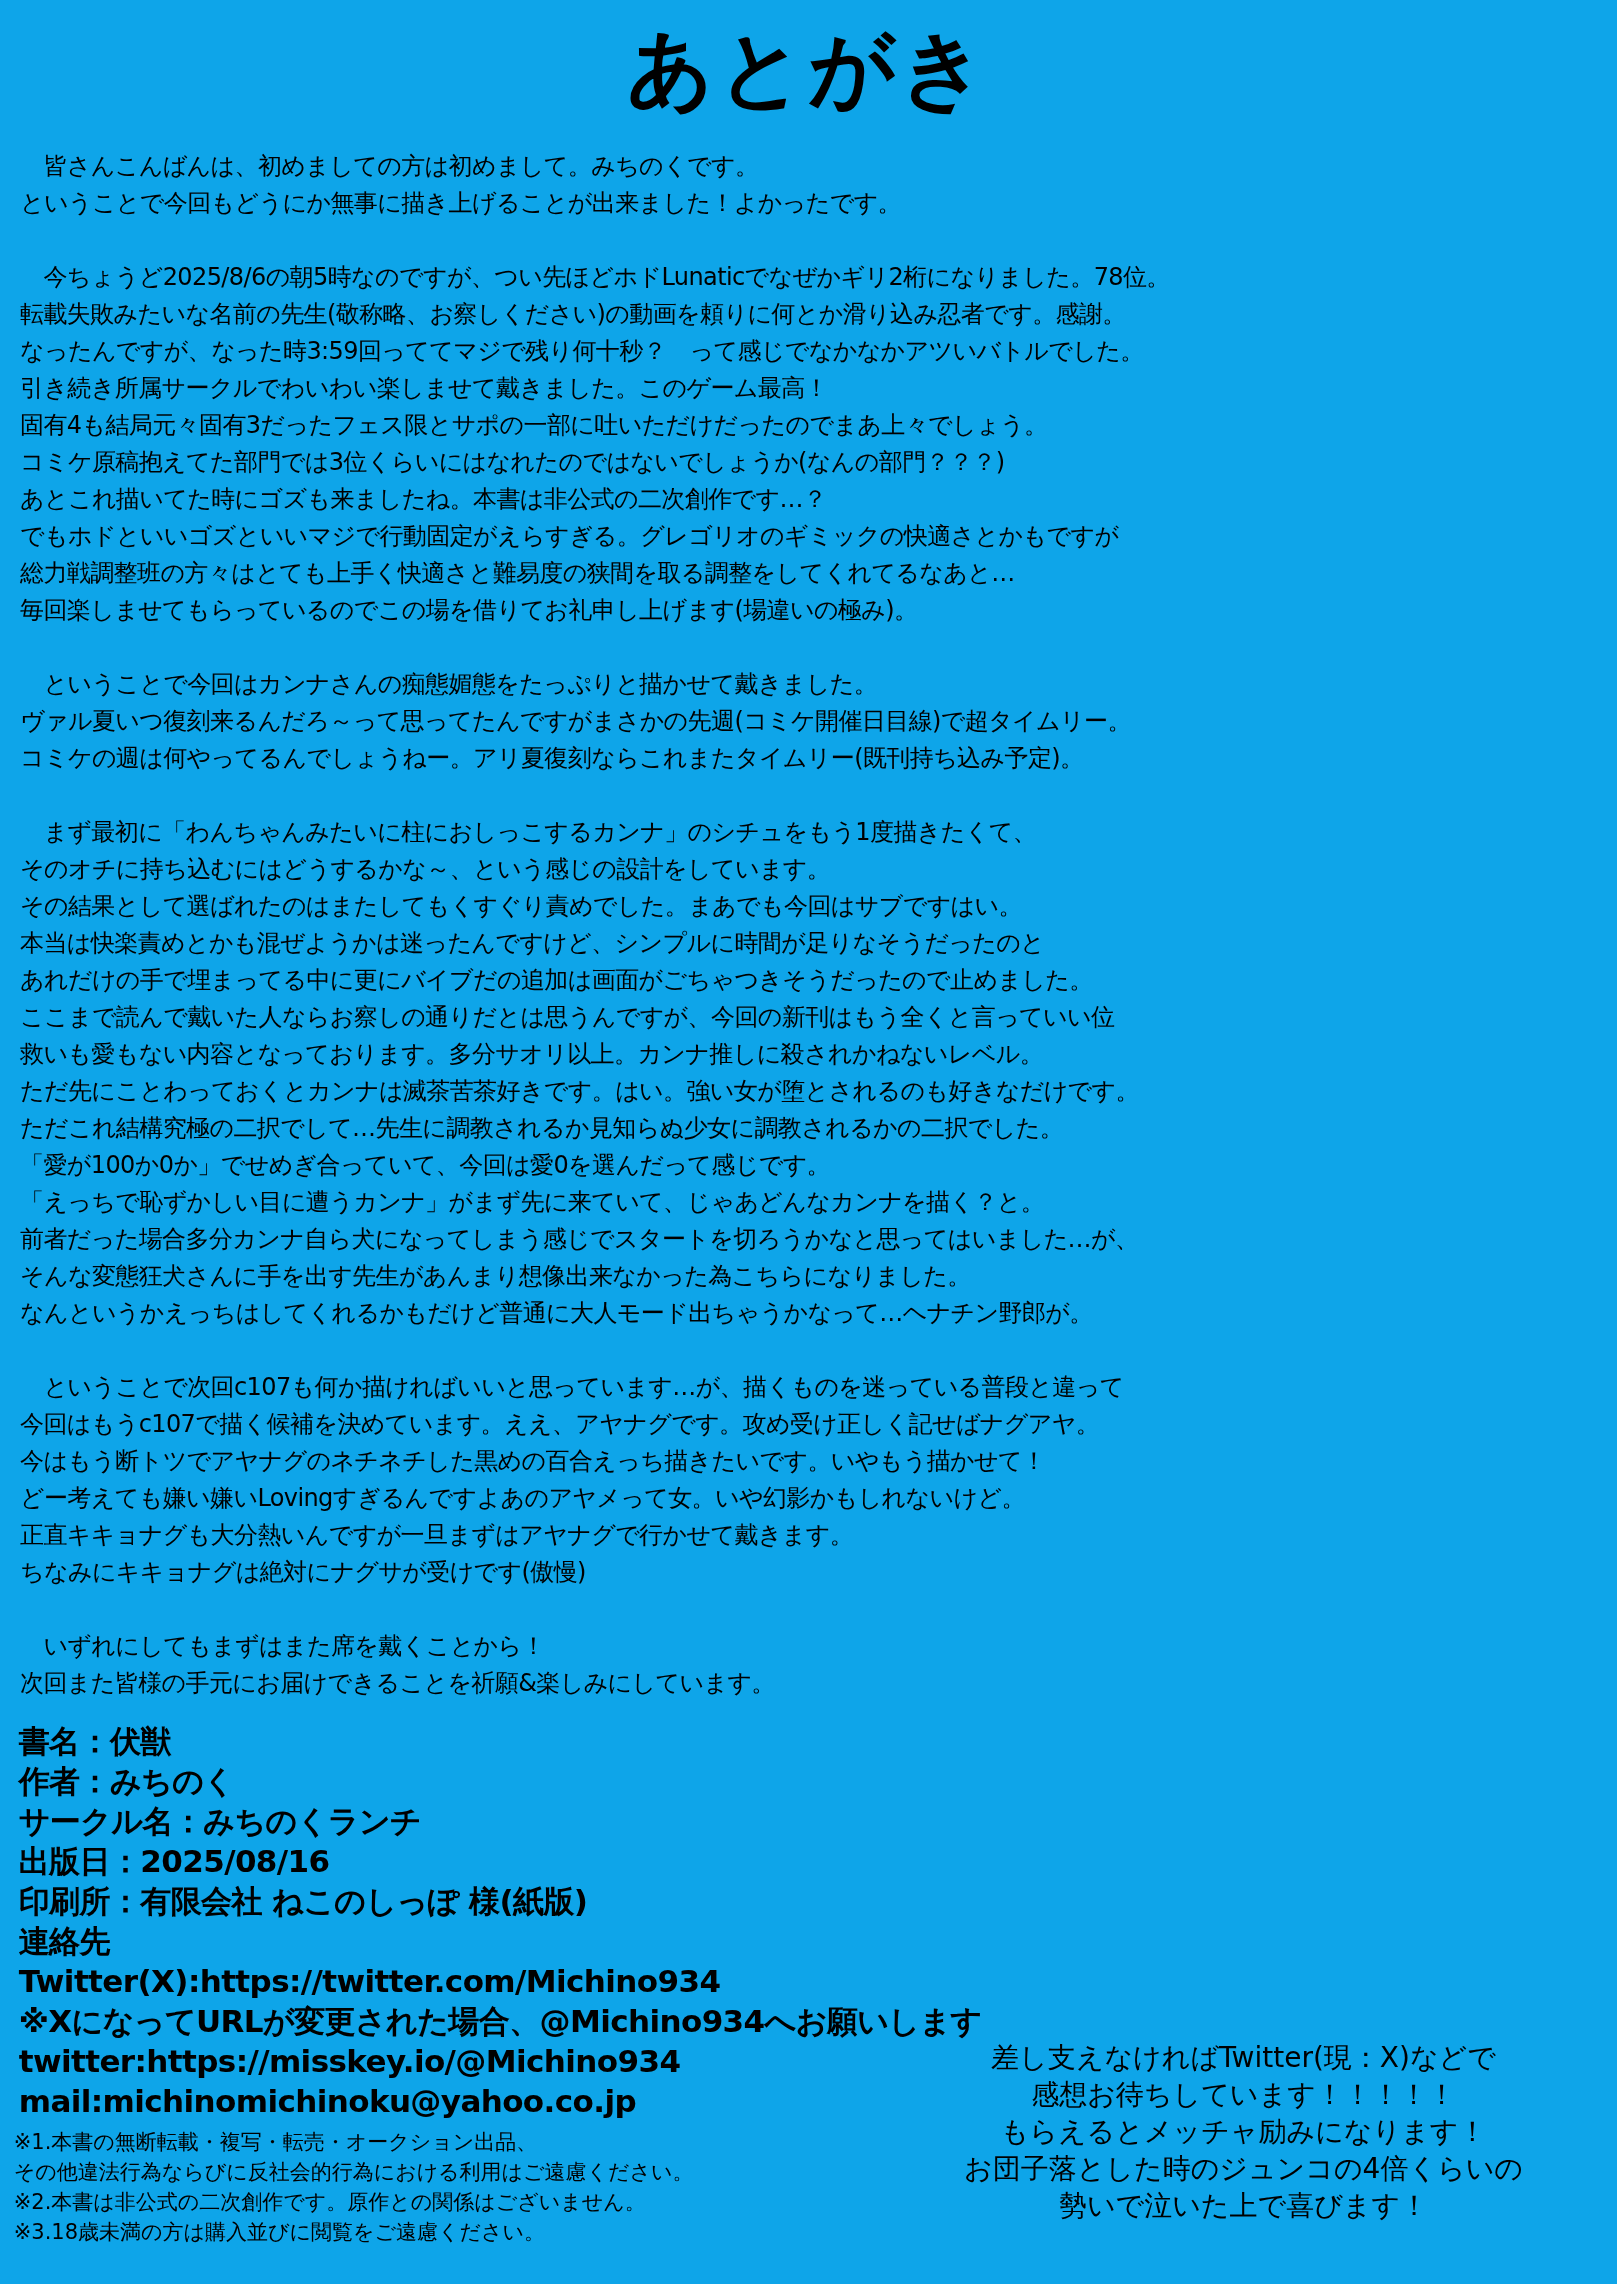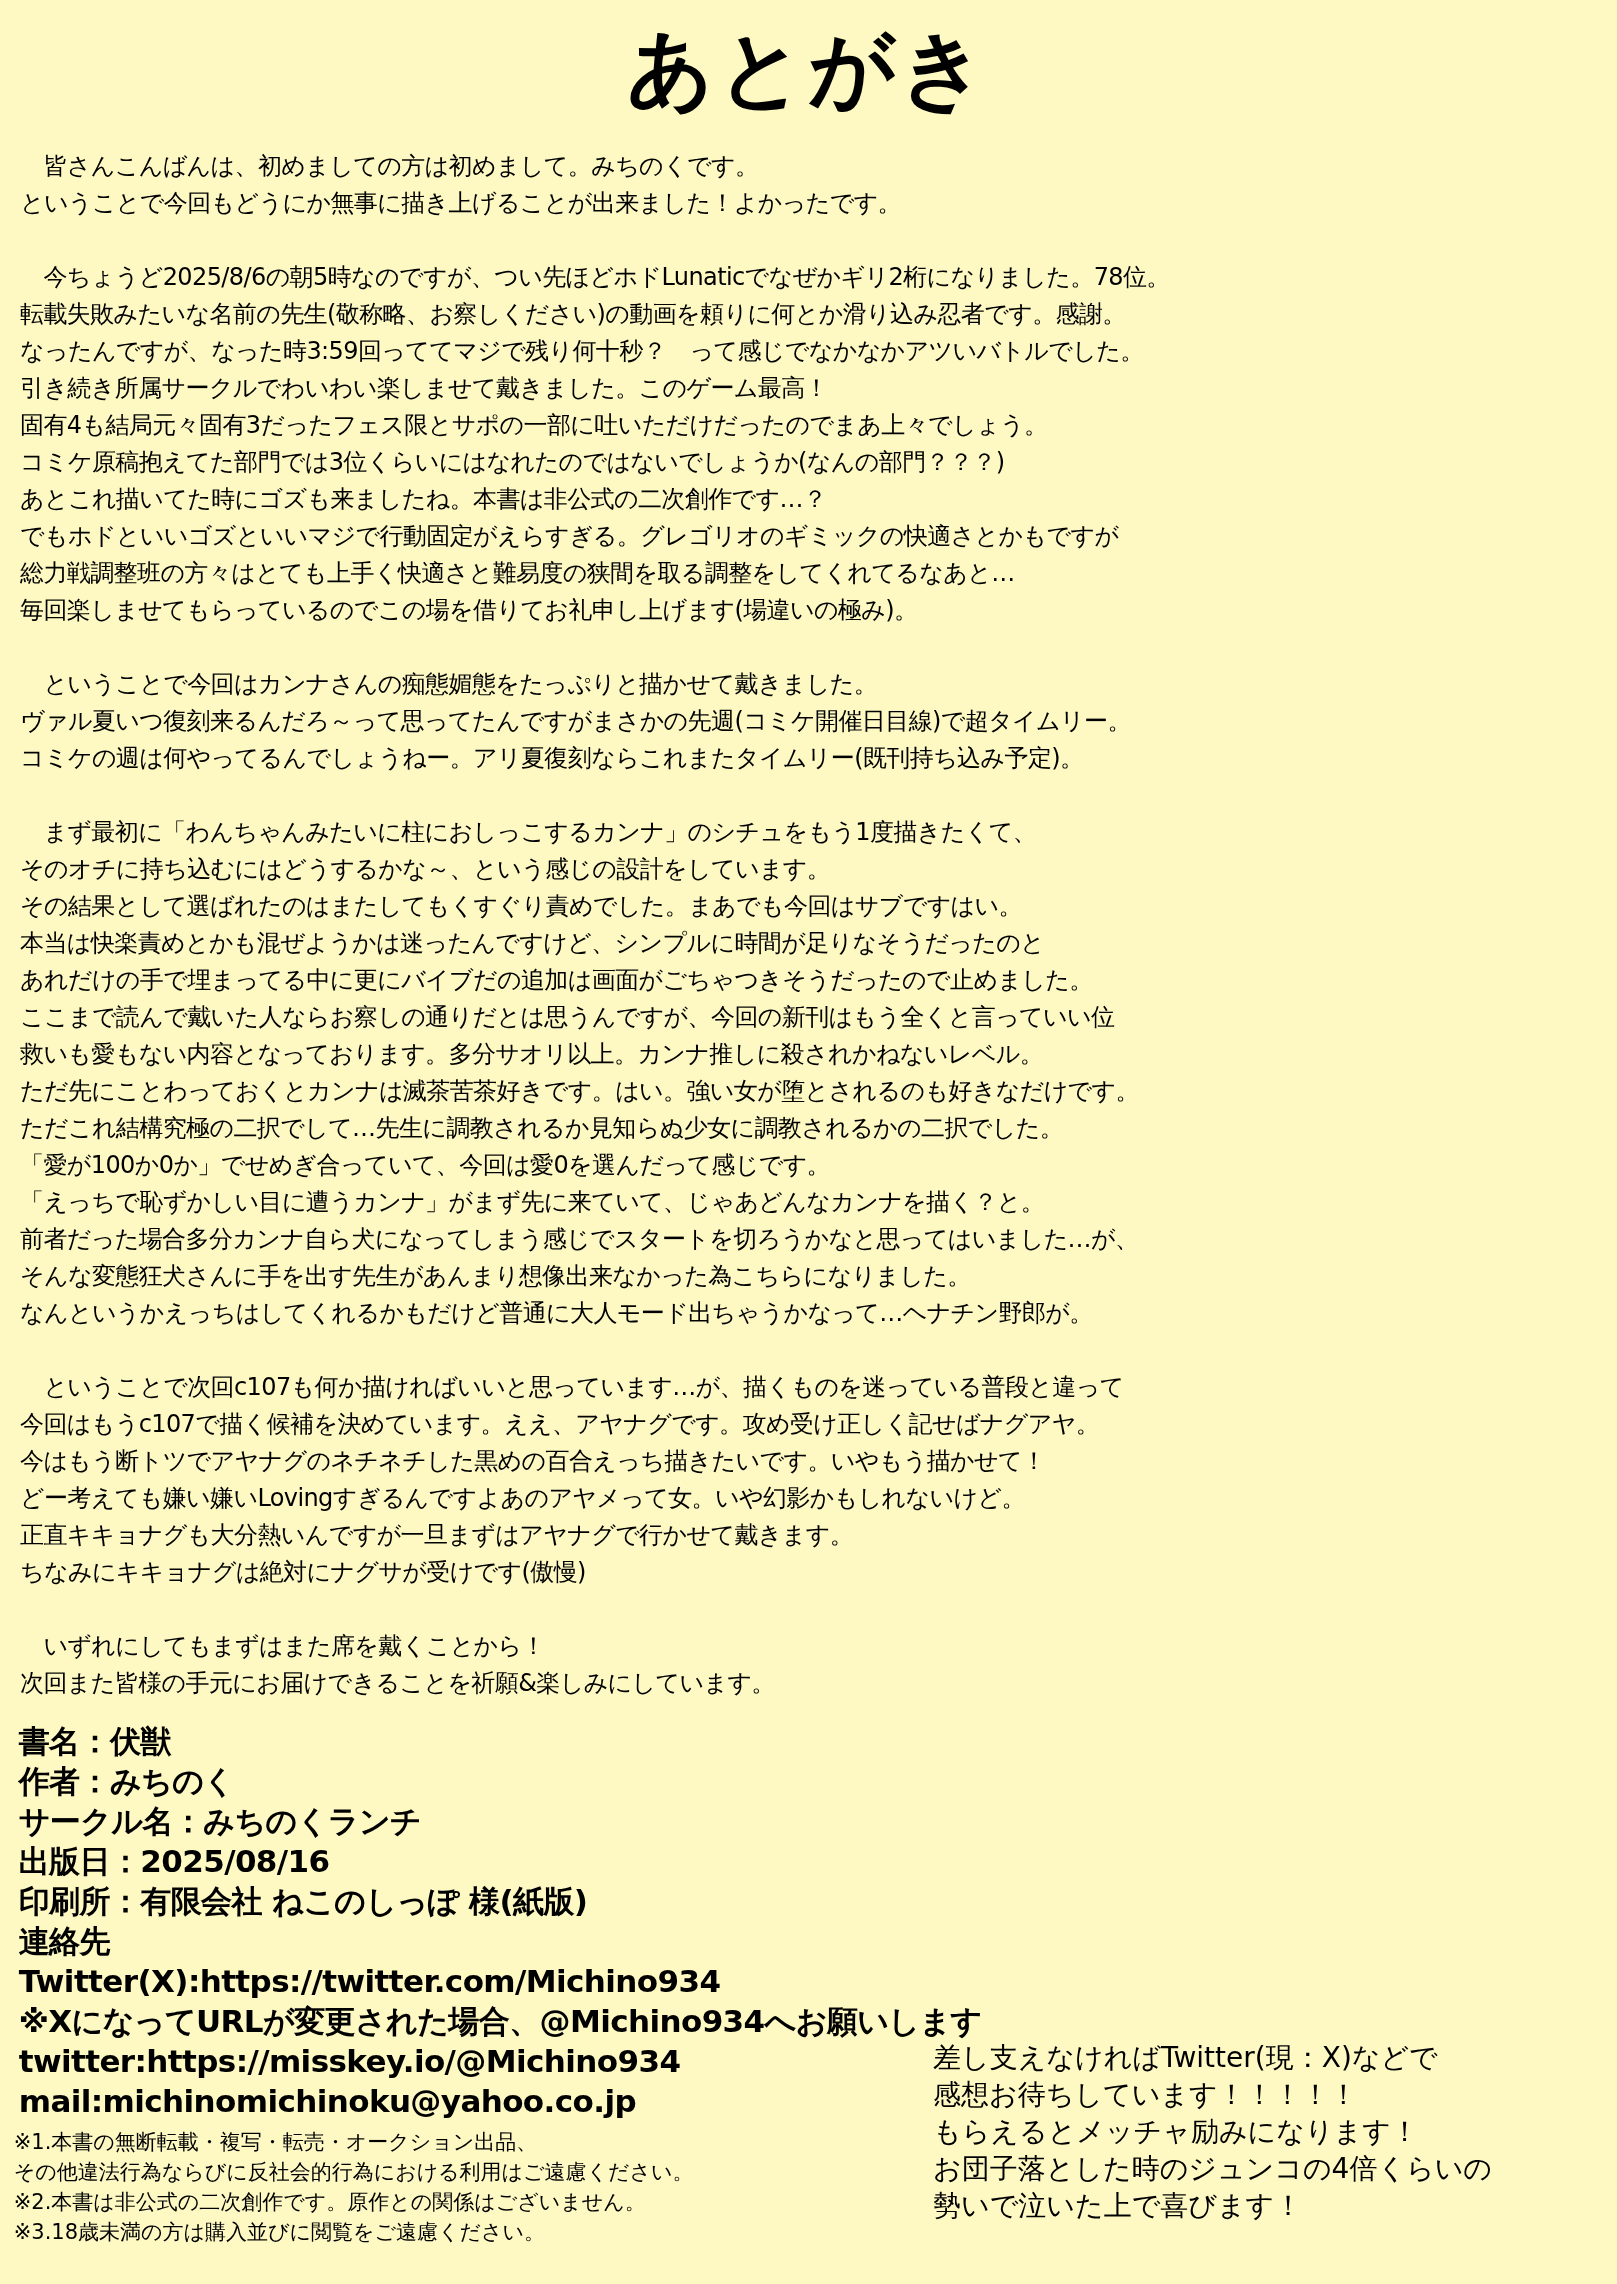--- a/index.html
+++ b/index.html
@@ -1,21 +1,21 @@
 <!DOCTYPE html>
 <html style="font-size:10px"><head>
 <meta charset="utf-8">
 <style>
   html,body{margin:0;padding:0;background:#e8e8e8;}
   .page{
     position:relative;
     width:1617px;
     height:2284px;
     margin:0 auto;
-    background:#fef9c3;
+    background:#0ea5e9;
     color:#000000;
     overflow:hidden;
     font-family:"DejaVu Sans","Liberation Sans",sans-serif;
   }
   .title{
     padding-top:16px;
     text-align:center;
     font-size:85px;
     line-height:1.25;
     font-weight:900;
@@ -52,25 +52,26 @@
     font-size:21px;
     line-height:30px;
     font-weight:400;
   }
   .notes .line{
     white-space:pre-wrap;
     min-height:30px;
   }
   .feedback{
     position:absolute;
-    left:933px;
+    left:964px;
     top:2039px;
     font-size:28px;
     line-height:37px;
     font-weight:400;
+    text-align:center;
   }
   .feedback .line{
     white-space:pre-wrap;
     min-height:37px;
   }
 </style>
 </head>
 <body>
 
 <div class="page">

